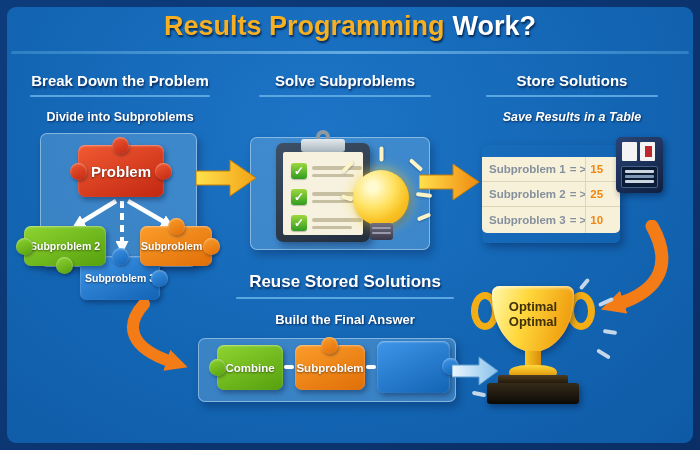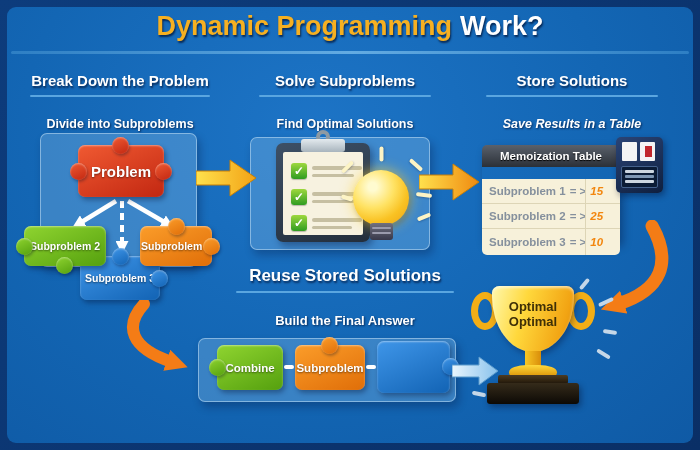--- a/index.html
+++ b/index.html
@@ -13,21 +13,21 @@
   .title { position:absolute; left:0; right:0; top:11px; display:flex; justify-content:center; gap:8px;
            font-size:27px; font-weight:bold; color:#ffffff; text-shadow:1px 2px 2px rgba(4,28,68,.85); }
   .title .hl { color:#f6b021; }
   .title-divider { position:absolute; left:11px; right:11px; top:51px; height:3px; border-radius:2px;
            background:linear-gradient(90deg,#2e7fc4,#63abe2 50%,#2e7fc4); }
 
   
   .col-head { position:absolute; top:72px; width:230px; text-align:center; color:#fff; }
   .col-head h2 { font-size:15px; font-weight:bold; text-shadow:1px 2px 2px rgba(4,28,68,.8); }
   .col-head .rule { height:2px; background:#5aa6e0; margin:6px auto 0; border-radius:1px; }
-  .col-head .sub { margin-top:20px; font-size:12.5px; font-weight:bold; text-shadow:1px 1px 2px rgba(4,28,68,.8);text-align:center; }
+  .col-head .sub { margin-top:13px; font-size:12.5px; font-weight:bold; text-shadow:1px 1px 2px rgba(4,28,68,.8);text-align:center; }
   .sub.it { font-style:italic; }
 
   
   .glass { position:absolute; background:rgba(128,182,228,.36); border:1px solid rgba(205,232,250,.5);
            border-radius:7px; box-shadow:3px 5px 9px rgba(0,12,45,.28); }
 
   
   .puzzle { position:absolute; border-radius:7px; display:flex; align-items:center; justify-content:center;
             color:#fff; font-weight:bold; text-shadow:0 1px 2px rgba(0,0,0,.5);
             box-shadow:2px 3px 5px rgba(0,10,40,.35), inset 0 1px 2px rgba(255,255,255,.45); }
@@ -69,21 +69,21 @@
           border-radius:5px; box-shadow:3px 4px 8px rgba(0,10,40,.35); }
   .memo-head { height:22px; background:linear-gradient(#5a616b,#2b3038); color:#fff; font-weight:bold;
                font-size:11.5px; line-height:22px; text-align:center; border-radius:5px 5px 0 0;
                text-shadow:0 1px 1px #000; }
   .memo-body { position:relative; height:76px; background:#f7f1da; border-radius:0 0 5px 5px;margin-top:12px; }
   .memo-row { height:25px; display:flex; align-items:center; padding-left:7px;
               border-bottom:1px solid #ddd5b6; font-weight:bold; font-size:11.5px; }
   .memo-row:last-child { border-bottom:none; }
   .memo-label, .memo-arrow { color:#85909d; }
   .memo-arrow { margin:0 4px; }
-  .memo-value { color:#f2860e;font-style:italic; }
+  .memo-value { color:#f2860e; }
   .memo-vline { position:absolute; right:34px; top:0; bottom:0; width:1px; background:#ddd5b6; }
 
   
   .db-icon { position:absolute; left:616px; top:137px; width:47px; height:56px; z-index:4; border-radius:5px;
              background:linear-gradient(150deg,#2a4476,#0f1f3e); box-shadow:2px 3px 6px rgba(0,10,40,.4); }
   .db-icon .pg { position:absolute; top:5px; width:15px; height:19px; background:#f4f4f4; border-radius:1px; }
   .db-icon .mark { position:absolute; width:7px; height:11px; background:#c0272d; }
   .db-icon .panel { position:absolute; left:5px; top:29px; width:37px; height:22px; background:#0b1c36;
                     border:1px solid #45628d; border-radius:2px; }
   .db-icon .stripe { position:absolute; left:3px; width:29px; height:3px; border-radius:1px; }
@@ -110,34 +110,33 @@
   .spark { position:absolute; height:4px; border-radius:2px; background:#c5d7e8; z-index:4; }
   .dash  { position:absolute; height:4px; border-radius:2px; background:#ffffff; z-index:4; }
 </style>
 </head>
 <body>
 
 <div class="stage">
   <div class="bg"></div>
 
   <div class="title">
-    <span class="hl">Dynamic Programming</span>
+    <span class="hl">Results Programming</span>
     <span>Work?</span>
   </div>
   <div class="title-divider"></div>
 
   <div class="col-head" style="left:5px;">
     <h2>Break Down the Problem</h2>
     <div class="rule" style="width:180px;"></div>
     <div class="sub">Divide into Subproblems</div>
   </div>
   <div class="col-head" style="left:230px;">
     <h2>Solve Subproblems</h2>
     <div class="rule" style="width:172px;"></div>
-    <div class="sub">Find Optimal Solutions</div>
   </div>
   <div class="col-head" style="left:457px;">
     <h2>Store Solutions</h2>
     <div class="rule" style="width:172px;"></div>
     <div class="sub it">Save Results in a Table</div>
   </div>
 
   <div class="glass" style="left:40px;top:133px;width:157px;height:134px;"></div>
 
   <div class="puzzle c-red" style="left:78px;top:145px;width:86px;height:52px;font-size:15px;z-index:3;">
@@ -230,21 +229,20 @@
     <defs>
         <linearGradient id="gy2" x1="0" y1="0" x2="1" y2="0">
       <stop offset="0" stop-color="#ffe14d"></stop>
           <stop offset="1" stop-color="#f08a10"></stop>
     </linearGradient>
       </defs>
     <polygon points="0,14 34,14 34,3 60,21 34,39 34,28 0,28" fill="url(#gy2)" stroke="#c77f07" stroke-width="1"></polygon>
   </svg>
 
   <div class="memo">
-    <div class="memo-head">Memoization Table</div>
     <div class="memo-body">
       <div class="memo-vline"></div>
       <div class="memo-row">
         <span class="memo-label">Subproblem 1</span>
         <span class="memo-arrow">= &gt;</span>
         <span class="memo-value">15</span>
       </div>
       <div class="memo-row">
         <span class="memo-label">Subproblem 2</span>
         <span class="memo-arrow">= &gt;</span>
@@ -280,21 +278,21 @@
 
   <svg class="abs" style="left:120px;top:300px;z-index:4;" width="82" height="74" viewBox="0 0 82 74">
     <defs>
         <marker id="mO2" viewBox="0 0 10 10" refX="2.5" refY="5" markerWidth="22" markerHeight="22" orient="auto" markerUnits="userSpaceOnUse">
       <path d="M0,0 L10,5 L0,10 z" fill="#f47c16"></path>
     </marker>
       </defs>
     <path d="M24,4 C4,26 10,48 52,62" fill="none" stroke="#f47c16" stroke-width="12" stroke-linecap="round" marker-end="url(#mO2)"></path>
   </svg>
 
-  <div class="col-head" style="left:230px;top:266px;">
+  <div class="col-head" style="left:230px;top:272px;">
     <h2 style="font-size:17px;">Reuse Stored Solutions</h2>
     <div class="rule" style="width:218px;margin-top:5px;"></div>
     <div class="sub" style="font-size:13px;">Build the Final Answer</div>
   </div>
 
   <div class="glass" style="left:198px;top:338px;width:258px;height:64px;"></div>
 
   <div class="puzzle c-green" style="left:217px;top:345px;width:66px;height:45px;font-size:11.5px;z-index:3;">
     <i class="knob c-green" style="left:-8px;top:14px;"></i>
     <span>Combine</span>

